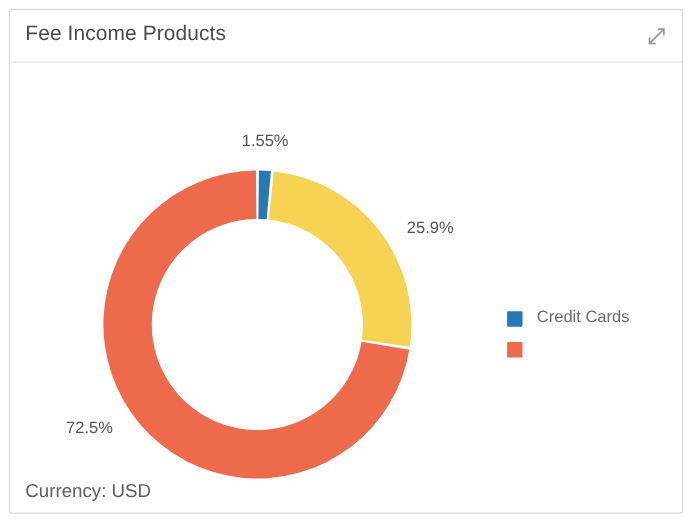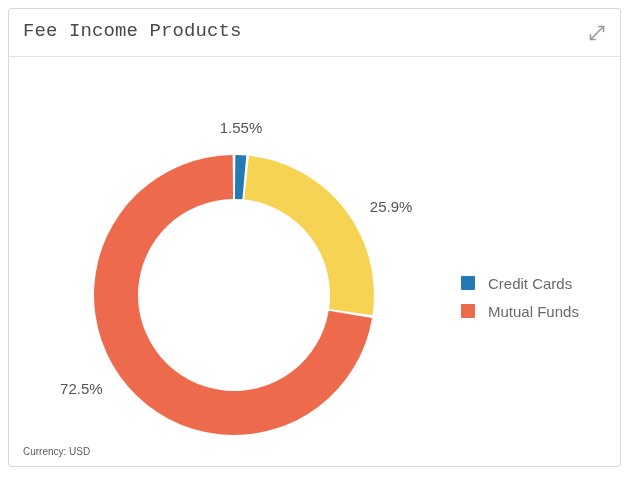--- a/index.html
+++ b/index.html
@@ -24,21 +24,20 @@
     background: #ffffff;
     border: 1px solid #d5d9dc;
     border-radius: 3px;
   }
 
   #card-header {
     position: relative;
     height: 48px;
     box-sizing: border-box;
     border-bottom: 1px solid #dfe3e6;
-    font-family: Liberation Mono, monospace;
   }
 
   #card-title {
     position: absolute;
     left: 14px;
     top: 11px;
     font-size: 19px;
     color: #4a4a4a;
     font-weight: 400;
     letter-spacing: 0.1px;
@@ -79,21 +78,21 @@
 
   
   #legend {
     position: absolute;
     left: 452px;
     top: 212px;
     width: 150px;
   }
   .legend-row {
     display: flex;
-    align-items: center;
+    align-items: flex-end;
     height: 28px;
   }
   .legend-swatch {
     width: 14px;
     height: 14px;
     flex: 0 0 14px;
     border-radius: 1px;
   }
   .legend-label {
     margin-left: 13px;
@@ -107,21 +106,21 @@
     position: absolute;
     left: 0;
     bottom: 0;
     width: 100%;
     height: 38px;
   }
   #currency-text {
     position: absolute;
     left: 14px;
     bottom: 9px;
-    font-size: 10px;
+    font-size: 17px;
     color: #5d5d5d;
     white-space: nowrap;
   }
 </style>
 </head>
 <body>
 
 <div id="card">
 
   <div id="card-header">
@@ -160,21 +159,20 @@
 
       <div class="legend-row">
         <span class="legend-swatch" style="background: rgb(37, 121, 181);"></span>
         <span class="legend-label">Credit Cards</span>
       </div>
 
 
 
       <div class="legend-row">
         <span class="legend-swatch" style="background: rgb(238, 106, 76);"></span>
-        <span class="legend-label">Mutual Funds</span>
       </div>
 
     </div>
   </div>
 
   <div id="card-footer">
     <div id="currency-text">Currency: USD</div>
   </div>
 
 </div>

